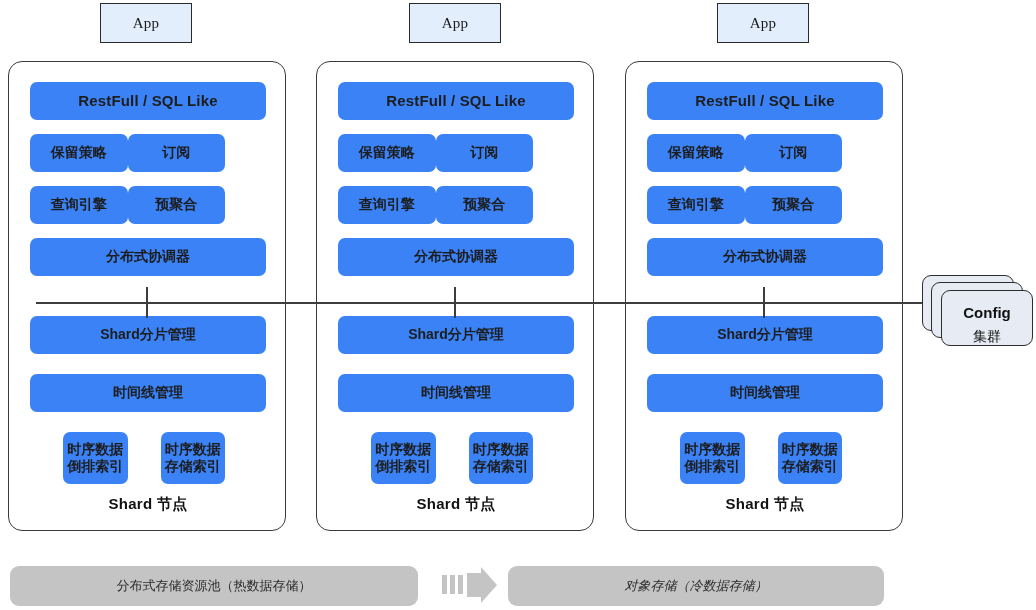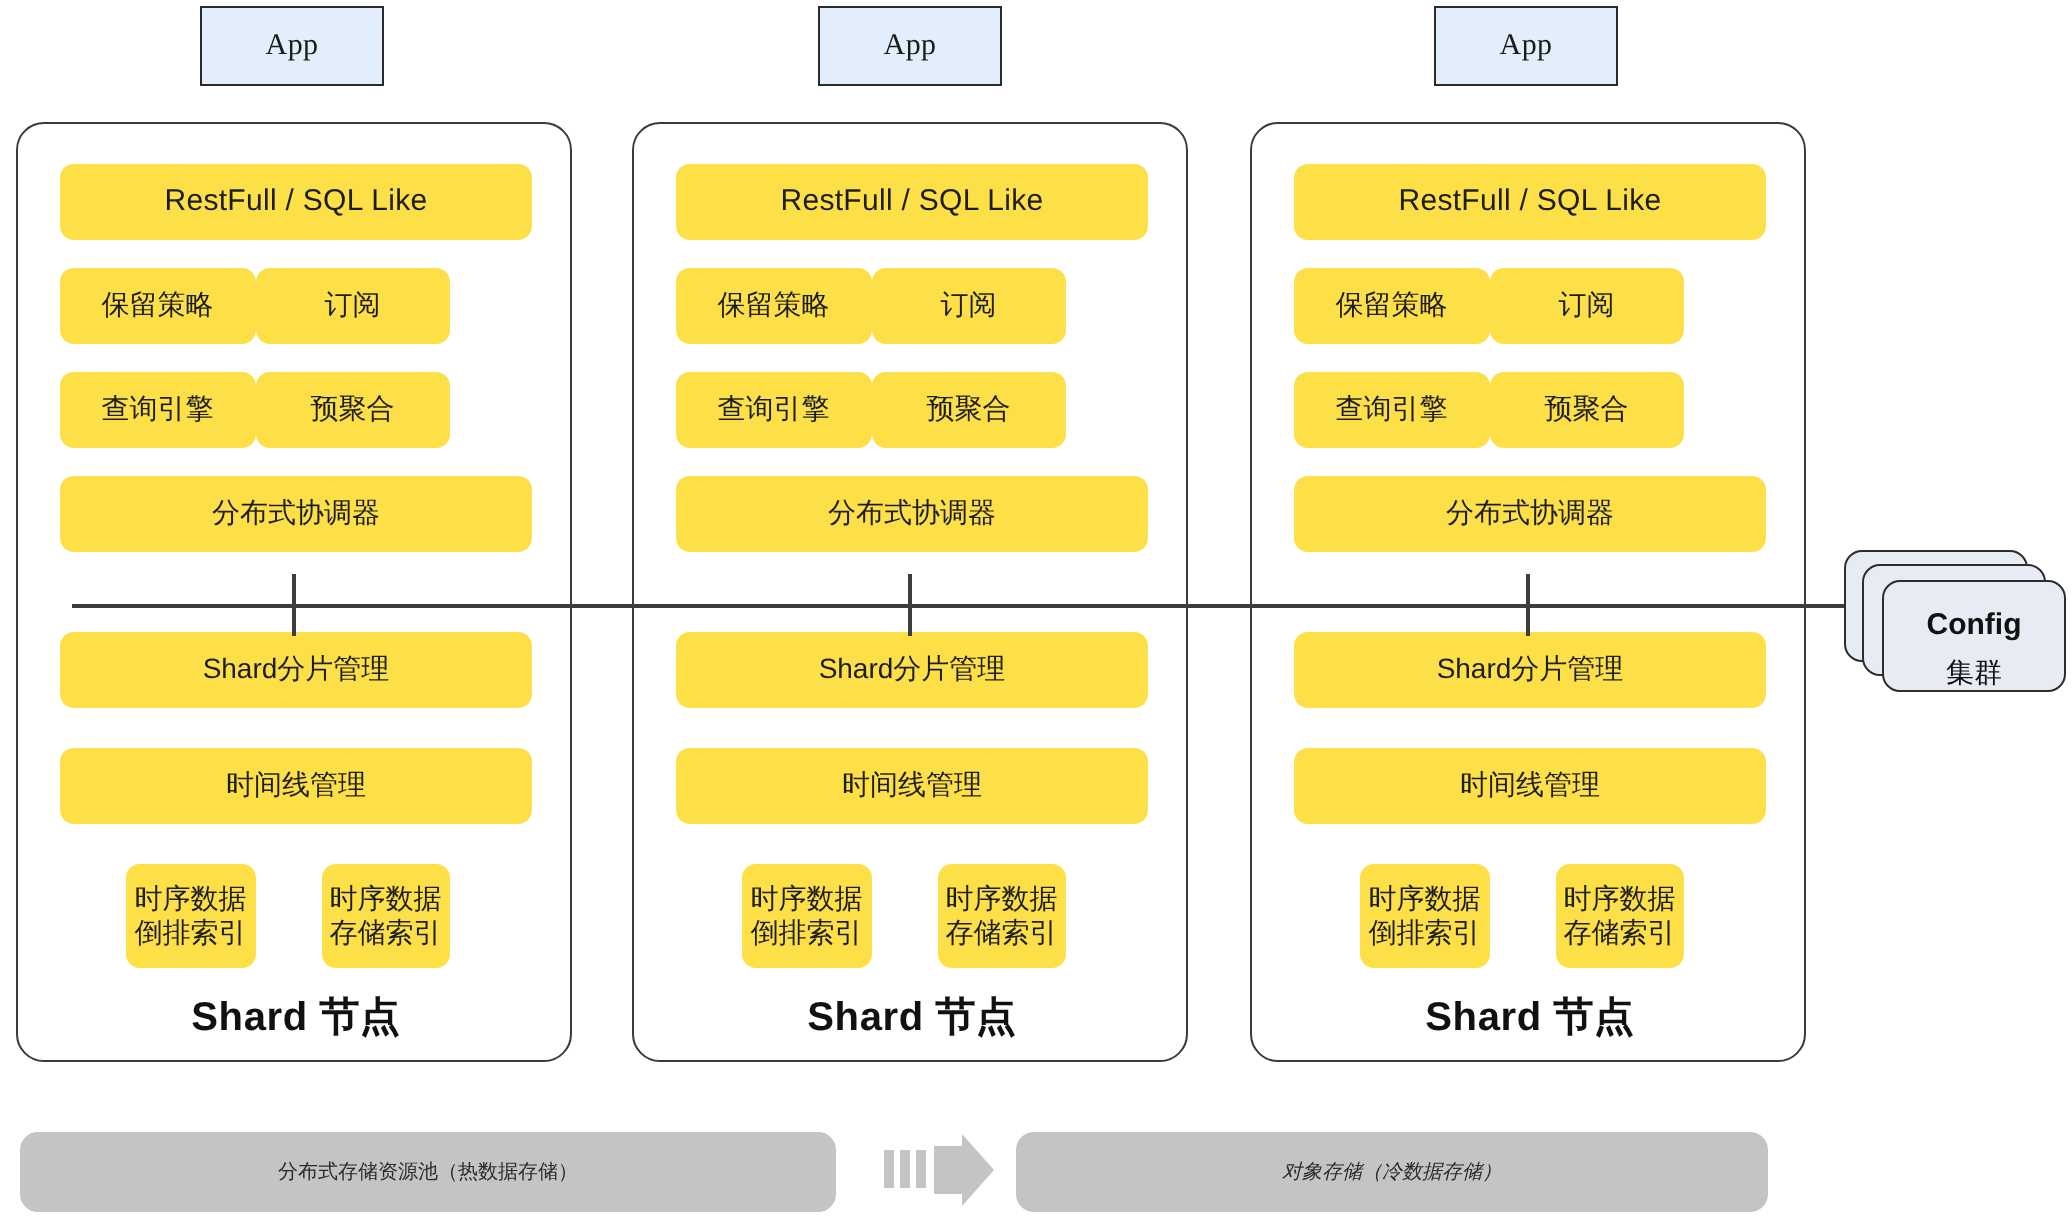--- a/index.html
+++ b/index.html
@@ -52,50 +52,51 @@
     padding: 0;
   }
   .node-inner {
     position: absolute;
     left: 21px;
     top: 20px;
     width: 236px;
   }
 
   .pill {
-    background: #fde047;
+    background: #3b82f6;
     border-radius: 7px;
     height: 38px;
     display: flex;
     align-items: center;
     justify-content: center;
     font-size: 14px;
     color: #1d1d1d;
     box-sizing: border-box;
     text-align: center;
     line-height: 1.25;
+    font-weight: bold;
   }
   .pill.wide { width: 236px; }
   .pill.half { width: 114px; }
   .pill.tall { height: 52px; flex-direction: column; margin-left: 33px; }
   .pill.latin { font-size: 15px; letter-spacing: .15px; }
 
   .row-2 {
     display: flex;
     justify-content: center;
     width: 195px;
   }
   .gap-14 { height: 14px; }
   .gap-20 { height: 20px; }
   .gap-40 { height: 40px; }
 
   .node-title {
     width: 236px;
     text-align: center;
-    font-size: 20px;
+    font-size: 15px;
     font-weight: bold;
     color: #111111;
     margin-top: 11px;
     letter-spacing: .3px;
   }
 
   
   .h-line {
     position: absolute;
     height: 2px;
@@ -144,21 +145,21 @@
 
   
   .storage-bar {
     position: absolute;
     height: 40px;
     background: #c4c4c4;
     border-radius: 9px;
     display: flex;
     align-items: center;
     justify-content: center;
-    font-size: 10px;
+    font-size: 13px;
     color: #2b2b2b;
     box-sizing: border-box;
   }
 
   .flow-arrow {
     position: absolute;
     left: 440px;
     top: 566px;
     width: 62px;
     height: 38px;

